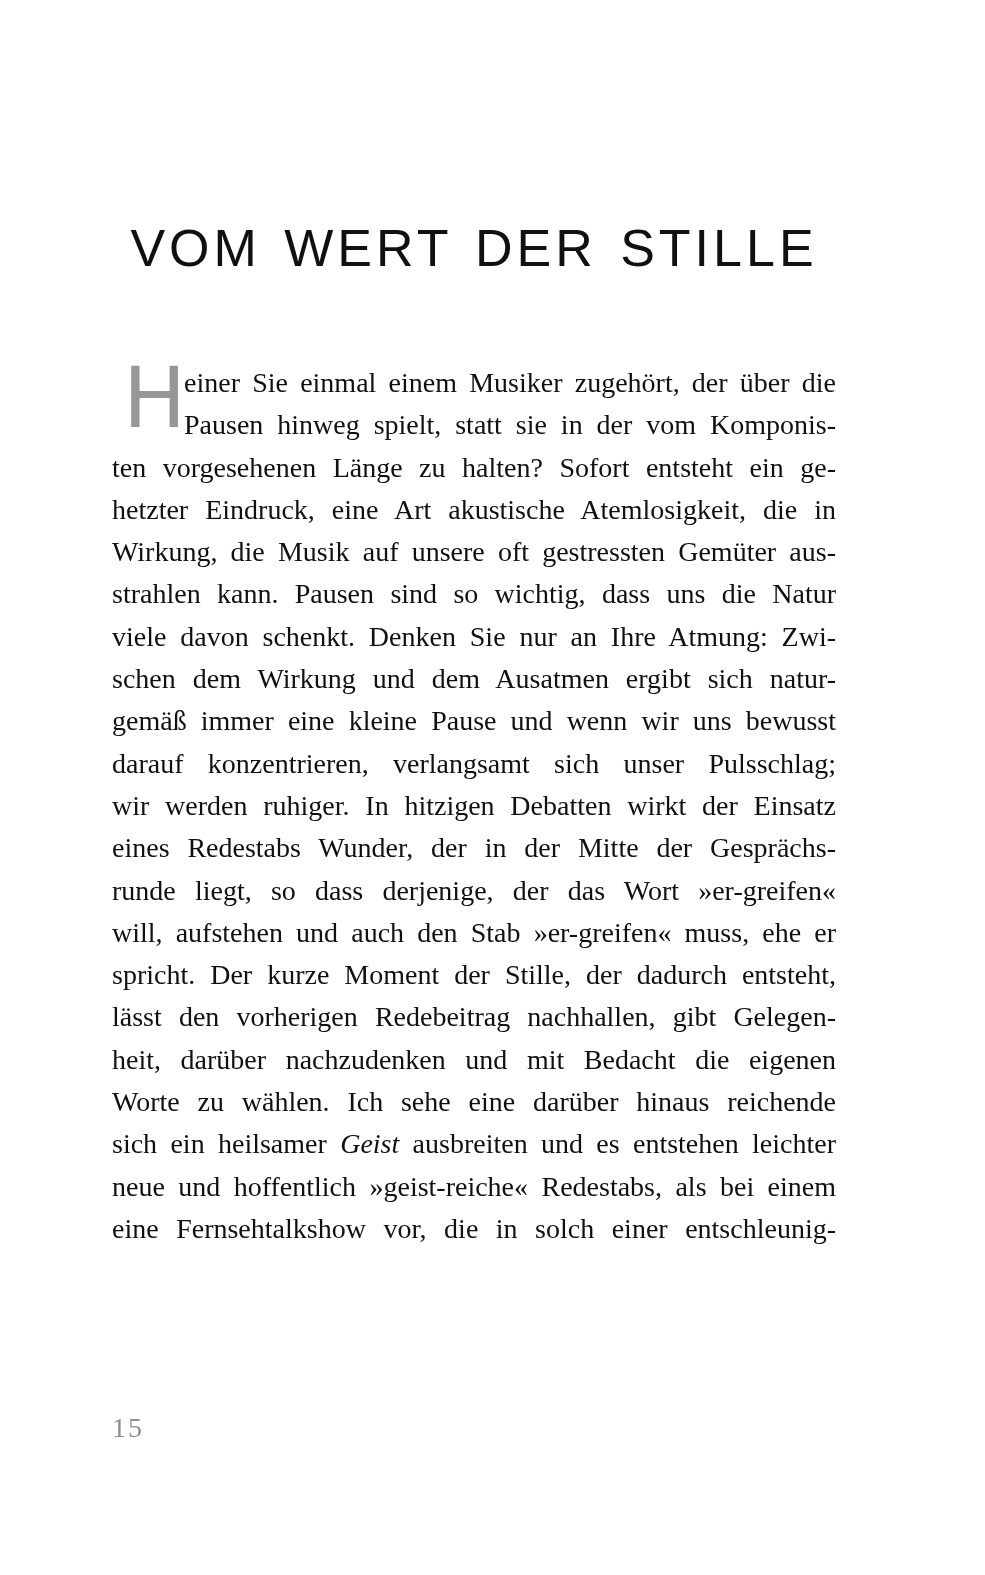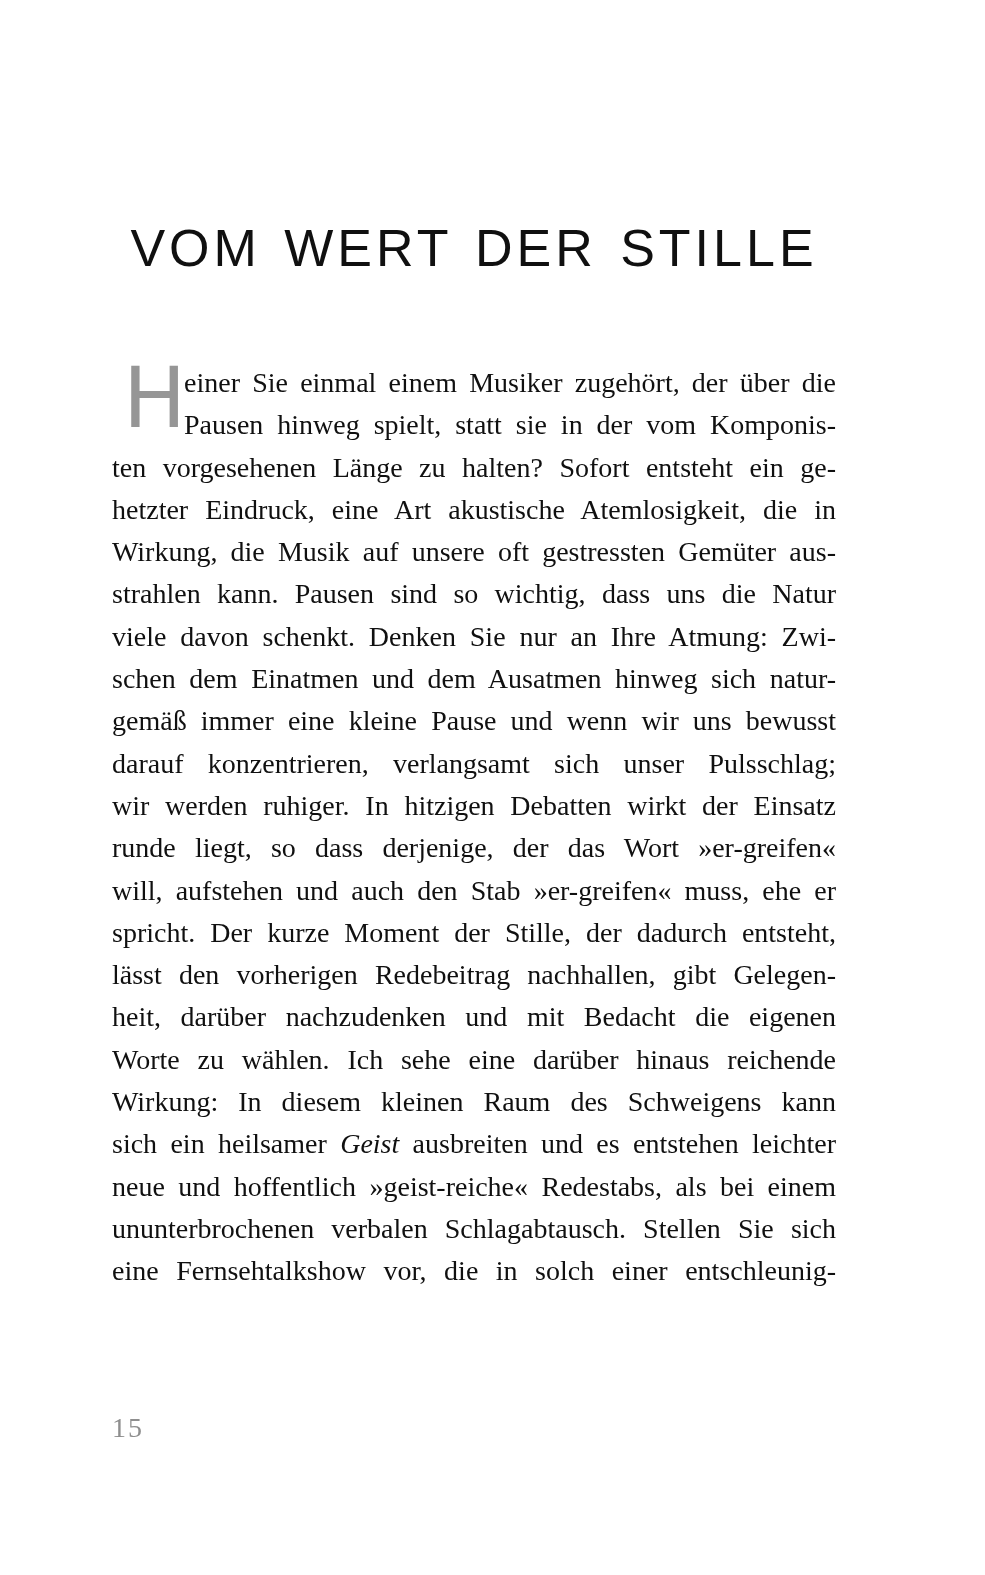--- a/index.html
+++ b/index.html
@@ -81,31 +81,30 @@
   <div class="body-text">
     <div class="dropcap">H</div>
 
   <div class="line indent"><span>einer Sie einmal einem Musiker zugehört, der über die</span></div>
       <div class="line indent"><span>Pausen hinweg spielt, statt sie in der vom Komponis-</span></div>
       <div class="line"><span>ten vorgesehenen Länge zu halten? Sofort entsteht ein ge-</span></div>
       <div class="line"><span>hetzter Eindruck, eine Art akustische Atemlosigkeit, die in</span></div>
       <div class="line"><span>Wirkung, die Musik auf unsere oft gestressten Gemüter aus-</span></div>
       <div class="line"><span>strahlen kann. Pausen sind so wichtig, dass uns die Natur</span></div>
       <div class="line"><span>viele davon schenkt. Denken Sie nur an Ihre Atmung: Zwi-</span></div>
-      <div class="line"><span>schen dem Einatmen und dem Ausatmen hinweg sich natur-</span></div>
+      <div class="line"><span>schen dem Wirkung und dem Ausatmen ergibt sich natur-</span></div>
       <div class="line"><span>gemäß immer eine kleine Pause und wenn wir uns bewusst</span></div>
       <div class="line"><span>darauf konzentrieren, verlangsamt sich unser Pulsschlag;</span></div>
       <div class="line"><span>wir werden ruhiger. In hitzigen Debatten wirkt der Einsatz</span></div>
+      <div class="line"><span>eines Redestabs Wunder, der in der Mitte der Gesprächs-</span></div>
       <div class="line"><span>runde liegt, so dass derjenige, der das Wort »er-greifen«</span></div>
       <div class="line"><span>will, aufstehen und auch den Stab »er-greifen« muss, ehe er</span></div>
       <div class="line"><span>spricht. Der kurze Moment der Stille, der dadurch entsteht,</span></div>
       <div class="line"><span>lässt den vorherigen Redebeitrag nachhallen, gibt Gelegen-</span></div>
       <div class="line"><span>heit, darüber nachzudenken und mit Bedacht die eigenen</span></div>
       <div class="line"><span>Worte zu wählen. Ich sehe eine darüber hinaus reichende</span></div>
-      <div class="line"><span>Wirkung: In diesem kleinen Raum des Schweigens kann</span></div>
       <div class="line"><span>sich ein heilsamer </span><span class="italic">Geist</span><span> ausbreiten und es entstehen leichter</span></div>
       <div class="line"><span>neue und hoffentlich »geist-reiche« Redestabs, als bei einem</span></div>
-      <div class="line"><span>ununterbrochenen verbalen Schlagabtausch. Stellen Sie sich</span></div>
       <div class="line"><span>eine Fernsehtalkshow vor, die in solch einer entschleunig-</span></div>
     </div>
 
   <div class="folio">15</div>
 </div>
 
 </body></html>

